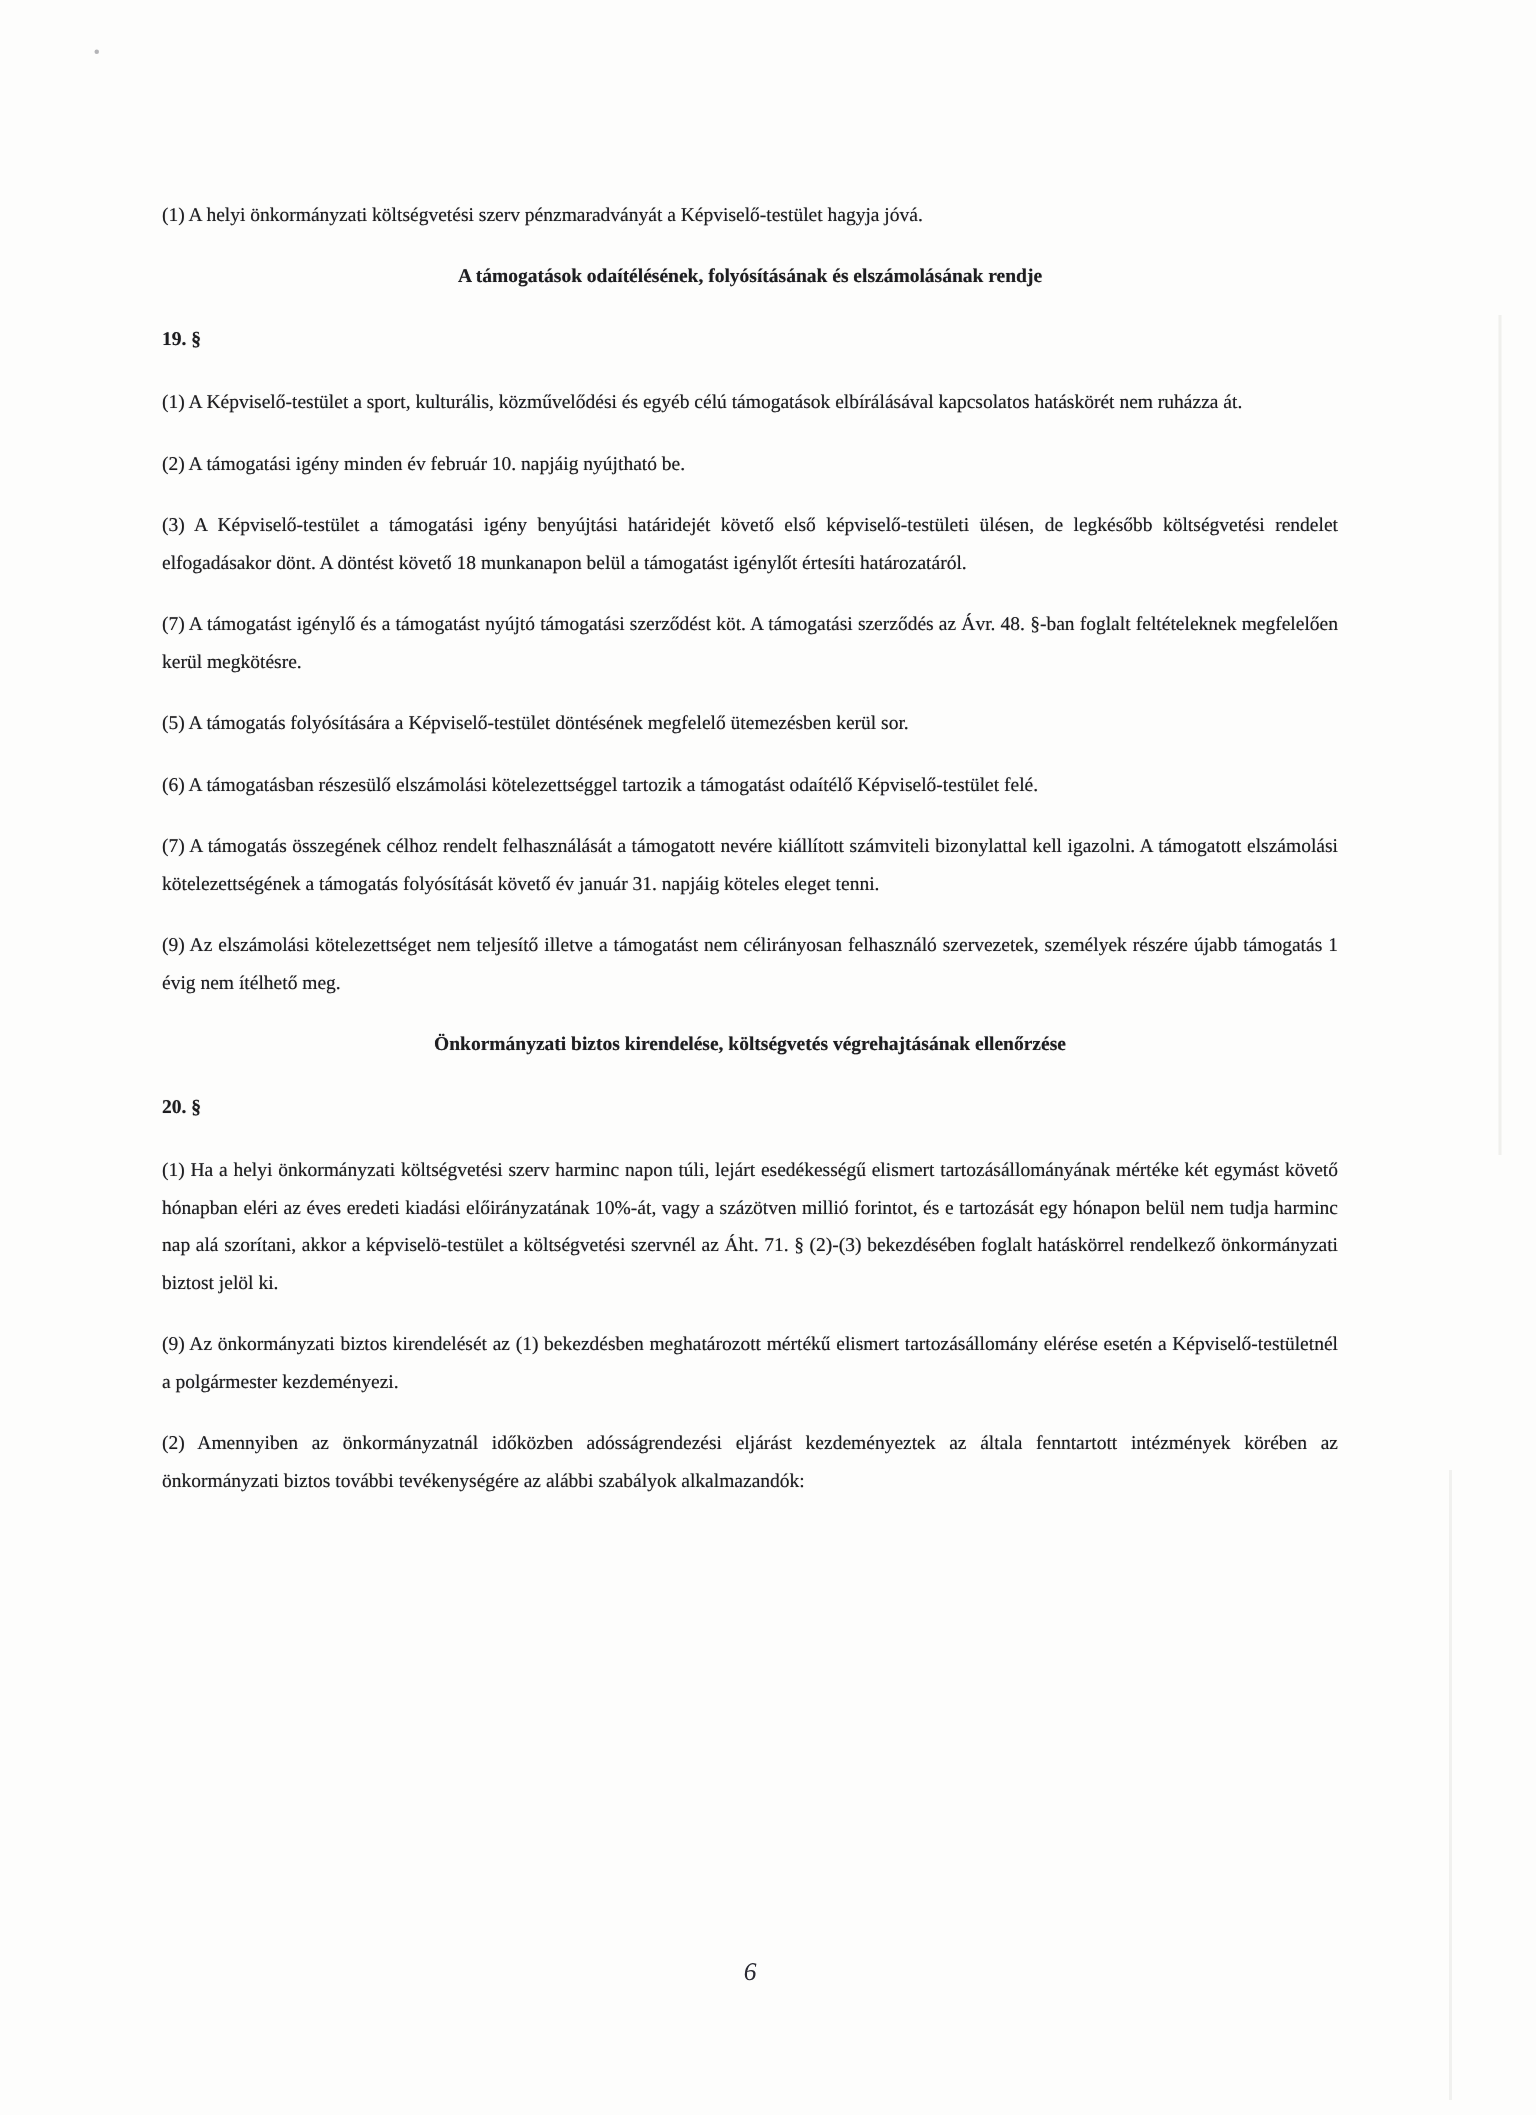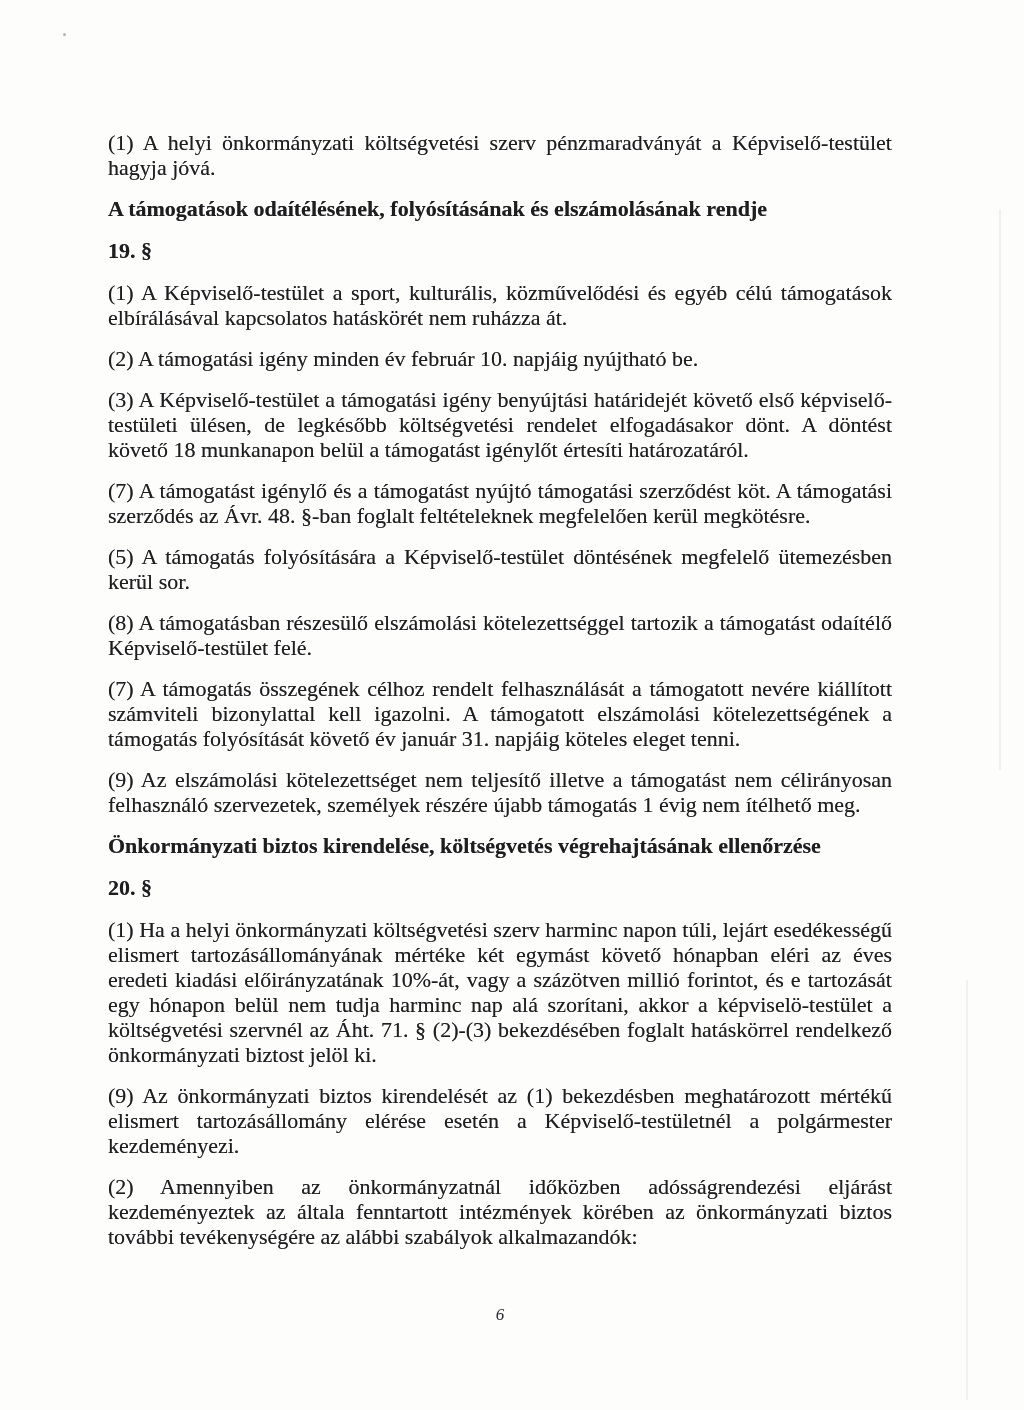--- a/index.html
+++ b/index.html
@@ -14,32 +14,33 @@
     background: #fdfdfc;
     overflow: hidden;
     font-family: "Liberation Serif", "DejaVu Serif", serif;
     color: #1e1e20;
   }
   .content {
     position: absolute;
     left: 108px;
     top: 130px;
     width: 784px;
-    font-size: 22px;
+    font-size: 13px;
     line-height: 25px;
     
     text-shadow: 0 0 0.5px rgba(20,20,30,0.55);
   }
   p.para {
     margin: 0 0 16px 0;
     text-align: justify;
     hyphens: none;
   }
   .heading {
     margin: 1px 0 17px 0;
+    text-align: center;
     font-weight: bold;
   }
   .section-number {
     margin: 0 0 17px 0;
     font-weight: bold;
   }
   .page-number {
     position: absolute;
     left: 108px;
     width: 784px;
@@ -91,21 +92,21 @@
 
     <p class="heading">A támogatások odaítélésének, folyósításának és elszámolásának rendje</p>
 
     <p class="section-number">19. §</p>
 
     <p class="para">(1) A Képviselő-testület a sport, kulturális, közművelődési és egyéb célú támogatások elbírálásával kapcsolatos hatáskörét nem ruházza át.</p>
     <p class="para">(2) A támogatási igény minden év február 10. napjáig nyújtható be.</p>
     <p class="para">(3) A Képviselő-testület a támogatási igény benyújtási határidejét követő első képviselő-testületi ülésen, de legkésőbb költségvetési rendelet elfogadásakor dönt. A döntést követő 18 munkanapon belül a támogatást igénylőt értesíti határozatáról.</p>
     <p class="para">(7) A támogatást igénylő és a támogatást nyújtó támogatási szerződést köt. A támogatási szerződés az Ávr. 48. §-ban foglalt feltételeknek megfelelően kerül megkötésre.</p>
     <p class="para">(5) A támogatás folyósítására a Képviselő-testület döntésének megfelelő ütemezésben kerül sor.</p>
-    <p class="para">(8) A támogatásban részesülő elszámolási kötelezettséggel tartozik a támogatást odaítélő Képviselő-testület felé.</p>
+    <p class="para">(6) A támogatásban részesülő elszámolási kötelezettséggel tartozik a támogatást odaítélő Képviselő-testület felé.</p>
     <p class="para">(7) A támogatás összegének célhoz rendelt felhasználását a támogatott nevére kiállított számviteli bizonylattal kell igazolni. A támogatott elszámolási kötelezettségének a támogatás folyósítását követő év január 31. napjáig köteles eleget tenni.</p>
     <p class="para">(9) Az elszámolási kötelezettséget nem teljesítő illetve a támogatást nem célirányosan felhasználó szervezetek, személyek részére újabb támogatás 1 évig nem ítélhető meg.</p>
 
     <p class="heading">Önkormányzati biztos kirendelése, költségvetés végrehajtásának ellenőrzése</p>
 
     <p class="section-number">20. §</p>
 
     <p class="para">(1) Ha a helyi önkormányzati költségvetési szerv harminc napon túli, lejárt esedékességű elismert tartozásállományának mértéke két egymást követő hónapban eléri az éves eredeti kiadási előirányzatának 10%-át, vagy a százötven millió forintot, és e tartozását egy hónapon belül nem tudja harminc nap alá szorítani, akkor a képviselö-testület a költségvetési szervnél az Áht. 71. § (2)-(3) bekezdésében foglalt hatáskörrel rendelkező önkormányzati biztost jelöl ki.</p>
     <p class="para">(9) Az önkormányzati biztos kirendelését az (1) bekezdésben meghatározott mértékű elismert tartozásállomány elérése esetén a Képviselő-testületnél a polgármester kezdeményezi.</p>
     <p class="para">(2) Amennyiben az önkormányzatnál időközben adósságrendezési eljárást kezdeményeztek az általa fenntartott intézmények körében az önkormányzati biztos további tevékenységére az alábbi szabályok alkalmazandók:</p>

